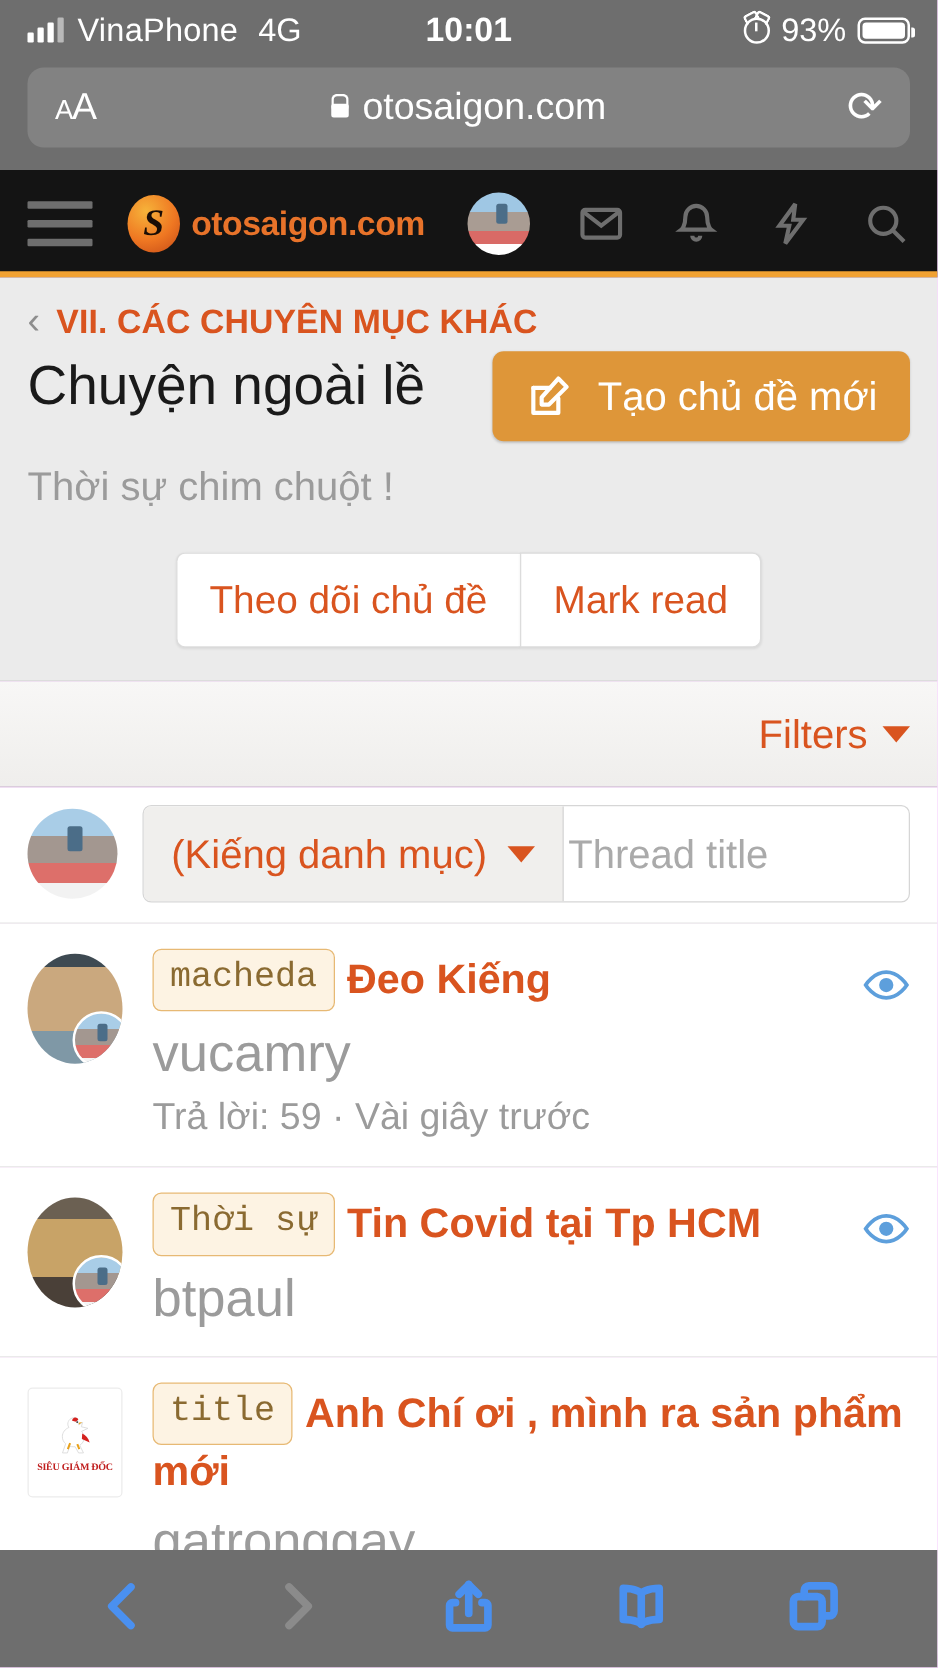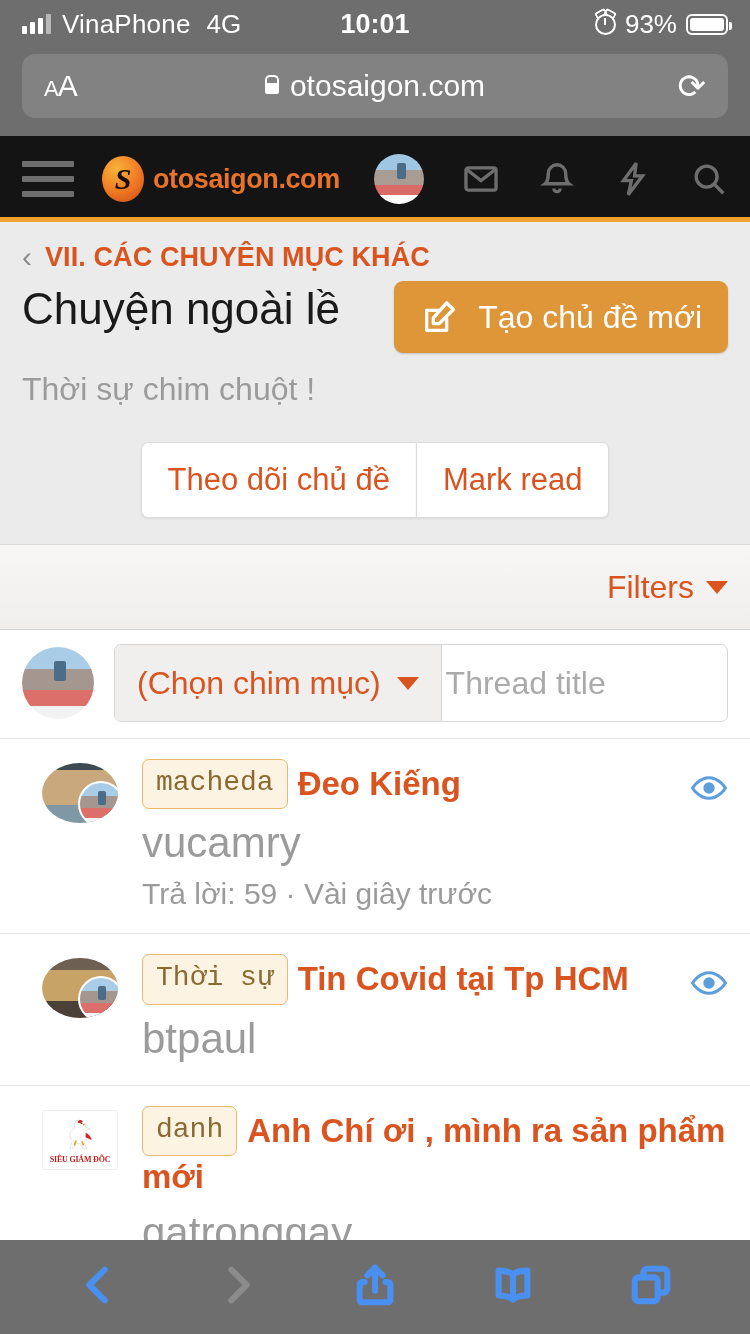--- a/index.html
+++ b/index.html
@@ -160,22 +160,22 @@
   }
   .thread-input{ flex:1; display:flex; align-items:center; padding:0 4px;
                  color:#aaaaaa; font-size:32px; }
 
   
   .thread{
     display:flex; padding:20px 22px 22px; border-bottom:1px solid #e4e4e4;
     background:#fff; position:relative;
   }
   .th-avatar{
-    width:76px; height:60px; border-radius:50%; flex:0 0 76px; overflow:hidden;
-    position:relative; margin-top:4px;margin-left:20px;
+    width:76px; height:88px; border-radius:50%; flex:0 0 76px; overflow:hidden;
+    position:relative; margin-top:4px;
   }
   .th-avatar.sq{ border-radius:4px; background:#fff; border:1px solid #ececec; }
   .av-badge{
     position:absolute; right:-6px; bottom:-4px; width:46px; height:46px;
     border-radius:50%; border:2px solid #fff; overflow:hidden;
     background:linear-gradient(#a9cde7 0 30%, #a39790 30% 60%, #dd6f6a 60% 84%, #f4f4f4 84%);
   }
   .av-badge::after{content:"";position:absolute;left:42%;top:18%;width:8px;height:14px;
     background:#4b6d88;border-radius:2px;}
   .th-body{ flex:1; padding-left:24px; min-width:0; }
@@ -319,21 +319,21 @@
     <div class="filters">
       <span>Filters</span>
       <span class="caret"></span>
     </div>
   </div>
 
   <div class="searchrow">
     <div class="row-avatar"></div>
     <div class="field-wrap">
       <div class="cat-select">
-        <span>(Chọn chim mục)</span>
+        <span>(Kiếng danh mục)</span>
         <span class="caret"></span>
       </div>
       <div class="thread-input">Thread title</div>
     </div>
   </div>
 
   <div class="thread">
     <div class="th-avatar av1">
       <div class="av-badge"></div>
     </div>
@@ -379,21 +379,21 @@
           <path d="M25 15c2.5 1 4.4 3.4 5.2 6.3l-5.4-2.4L25 15z" fill="#d4221f"></path>
           <path d="M22.5 7.6l2.6-.5-2.2 1.8-.4-1.3z" fill="#e8a21c"></path>
           <circle cx="21.5" cy="7.1" r=".6" fill="#222"></circle>
           <path d="M15 26l1.6-4.2M23 26l-1.4-3.6" stroke="#e8a21c" stroke-width="1.4" fill="none"></path>
         </svg>
         <span class="rooster-txt">SIÊU GIÁM ĐỐC</span>
       </div>
     </div>
     <div class="th-body">
       <div class="th-titleline">
-        <span class="tag">danh</span><span class="th-title">Anh Chí ơi , mình ra sản phẩm mới</span>
+        <span class="tag">title</span><span class="th-title">Anh Chí ơi , mình ra sản phẩm mới</span>
       </div>
       <div class="th-author">gatronggay</div>
       <div class="th-meta">Trả lời: 176 · Vài giây trước</div>
     </div>
   </div>
 
   <div class="toolbar">
     <span>
       <svg class="tb" viewBox="0 0 24 24">
           <path d="M15 4L7 12l8 8"></path>

